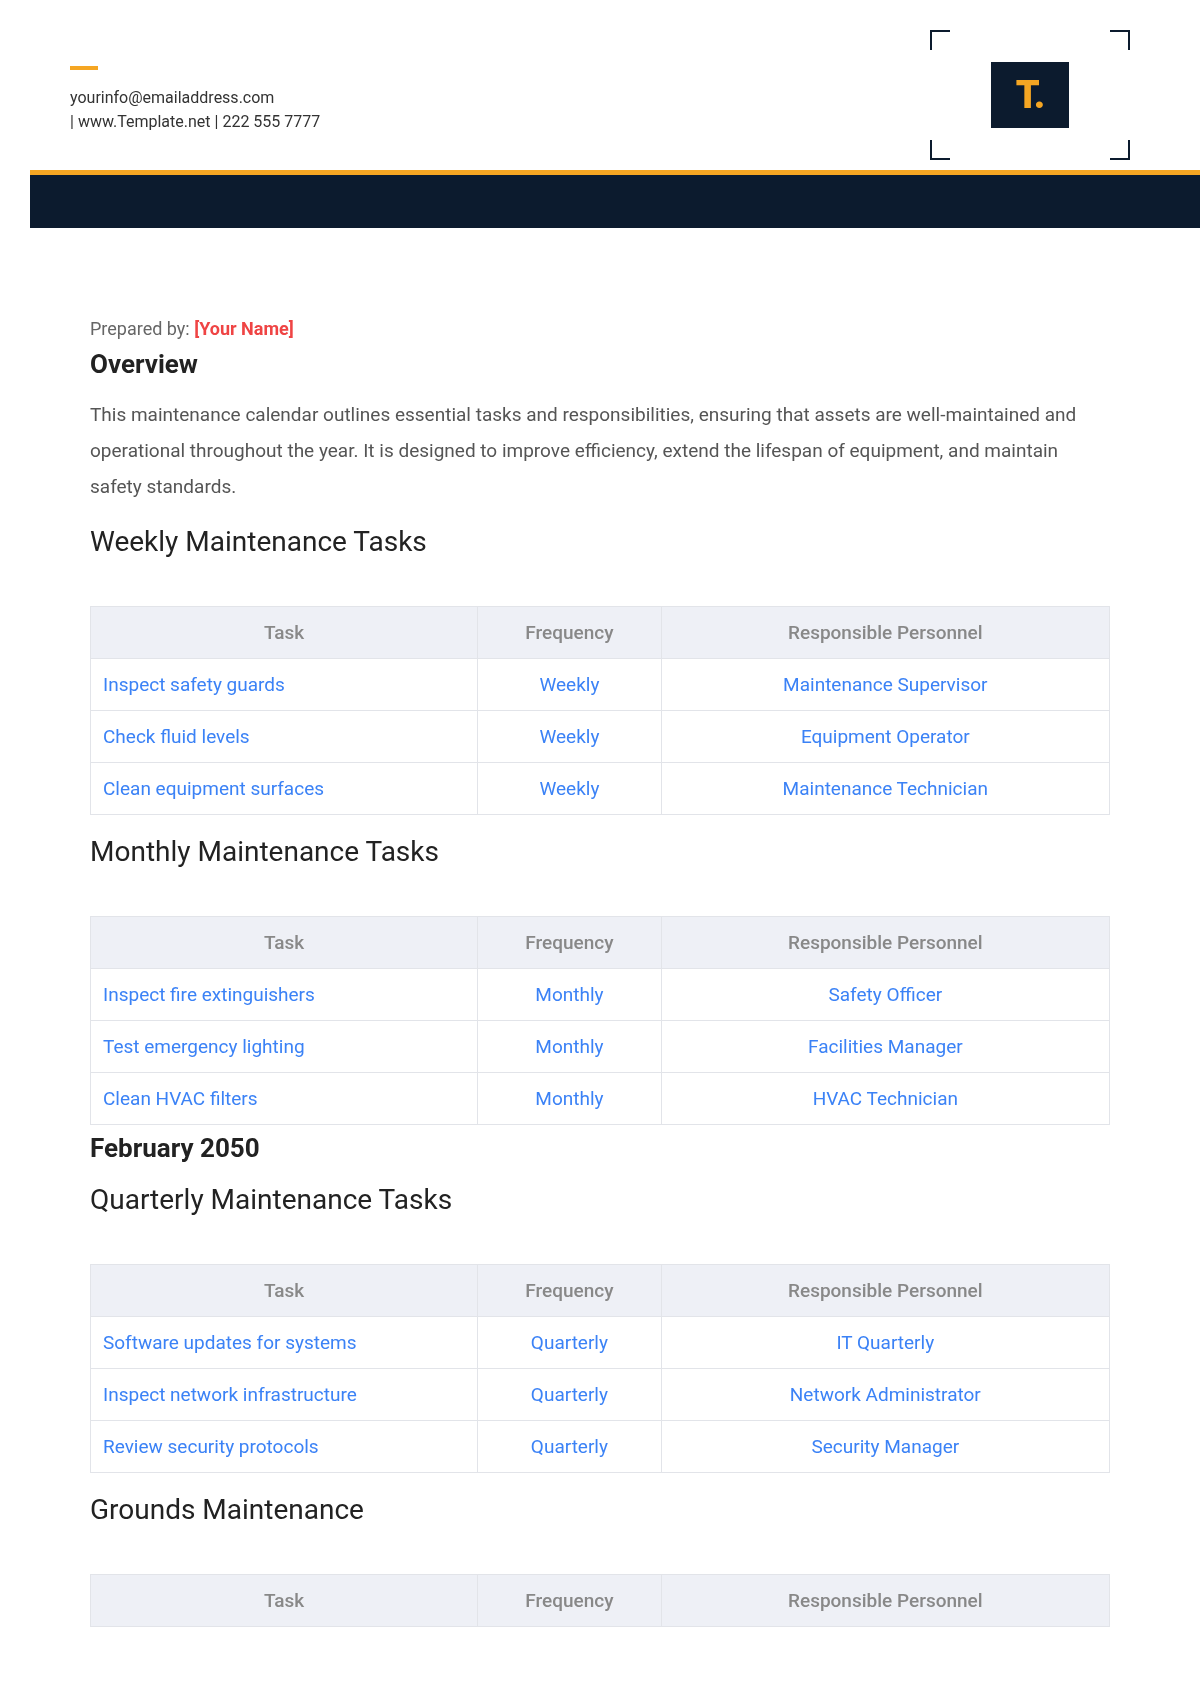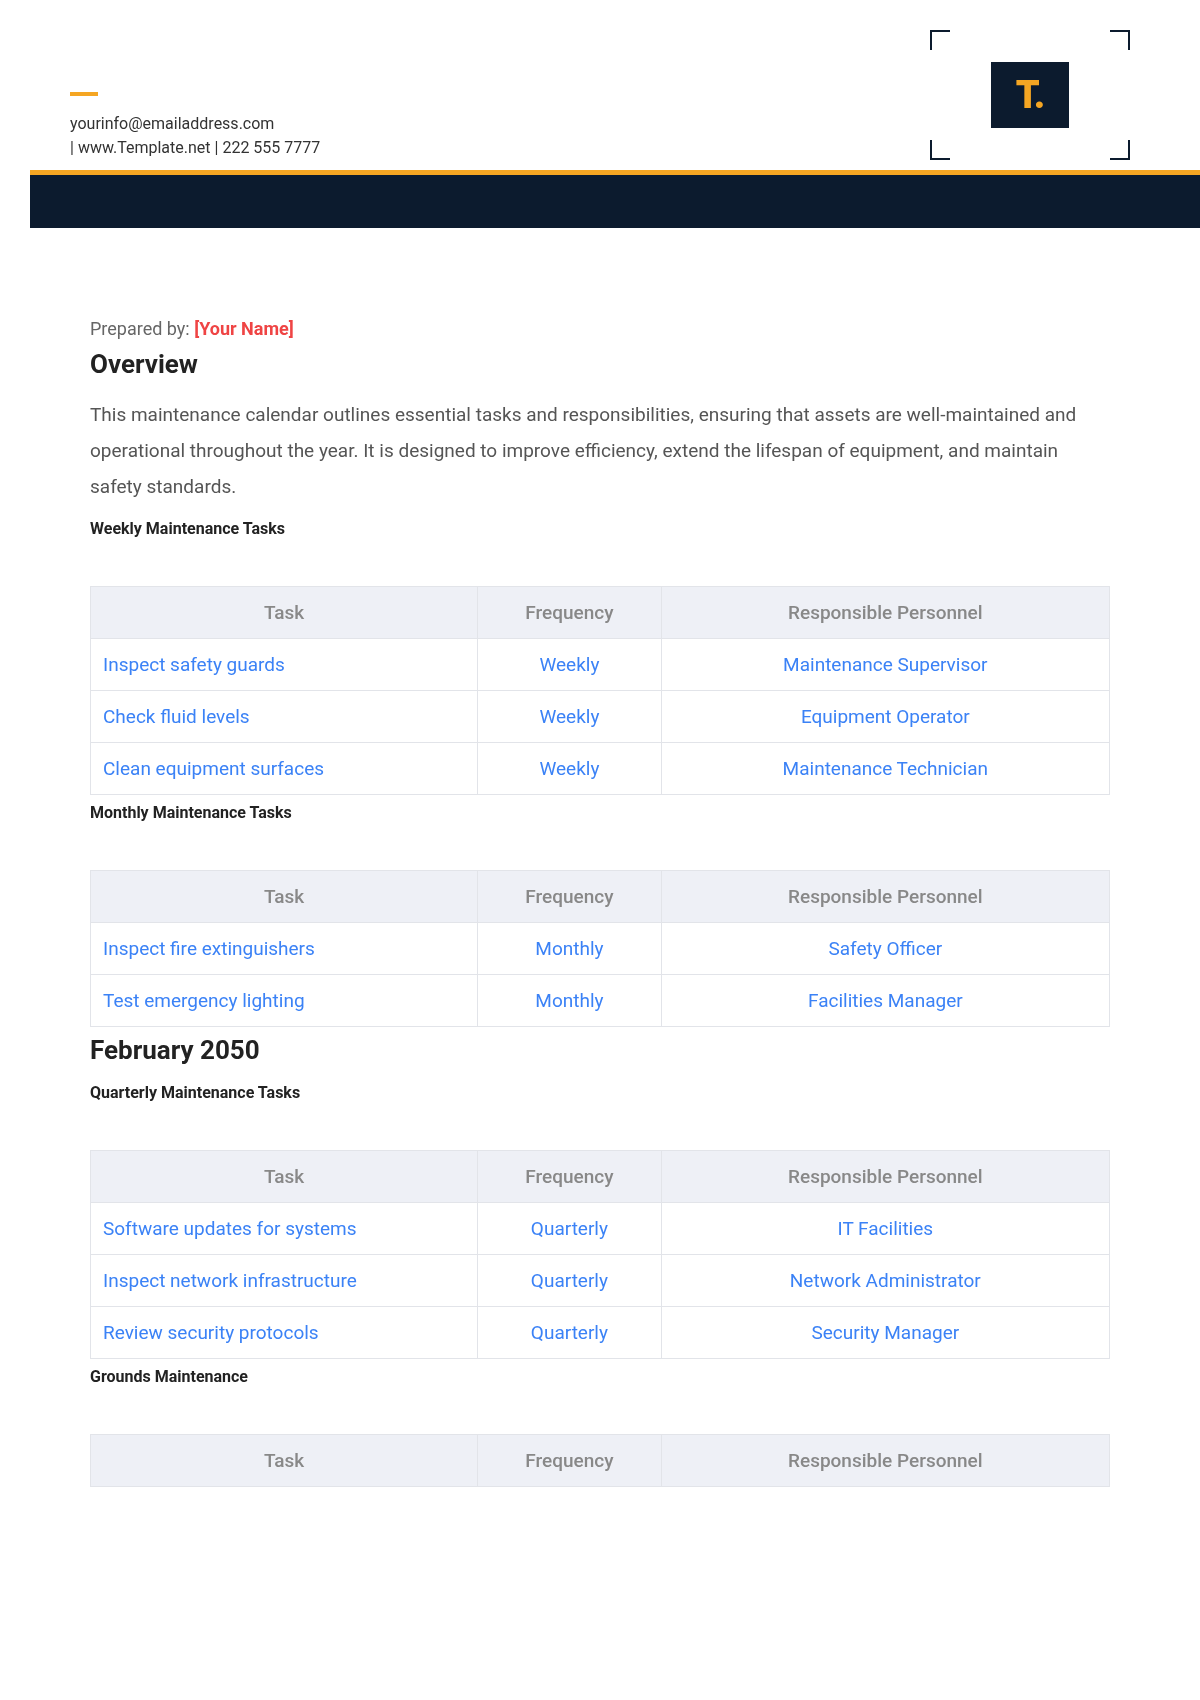--- a/index.html
+++ b/index.html
@@ -6,21 +6,21 @@
   body {
     font-family: -apple-system, BlinkMacSystemFont, "Segoe UI", Roboto, Arial, sans-serif;
     background: #fff;
     width: 1200px;
     color: #222;
   }
   .header {
     padding: 40px 70px 0 70px;
     display: flex;
     justify-content: space-between;
-    align-items: flex-end;
+    align-items: center;
   }
   .header-left { max-width: 300px; }
   .accent-bar {
     width: 28px;
     height: 4px;
     background: #f5a623;
     margin-bottom: 16px;
   }
   .contact-info {
     font-size: 16px;
@@ -88,23 +88,23 @@
     margin-bottom: 18px;
     margin-top: 6px;
   }
   .overview-text {
     font-size: 19px;
     line-height: 1.9;
     color: #555;
     margin-bottom: 14px;
   }
   h3 {
-    font-size: 16px;
-    font-weight: 700;
-    margin-top: 2px;
+    font-size: 28px;
+    font-weight: 400;
+    margin-top: 20px;
     margin-bottom: 18px;
   }
   table {
     width: 100%;
     border-collapse: collapse;
     margin-bottom: 8px;
     margin-top: 48px;
   }
   th, td {
     border: 1px solid #e2e4e9;
@@ -197,37 +197,42 @@
           <tr>
             <td>Inspect fire extinguishers</td>
             <td>Monthly</td>
             <td>Safety Officer</td>
           </tr>
           <tr>
             <td>Test emergency lighting</td>
             <td>Monthly</td>
             <td>Facilities Manager</td>
           </tr>
+          <tr>
+            <td>Clean HVAC filters</td>
+            <td>Monthly</td>
+            <td>HVAC Technician</td>
+          </tr>
         </tbody>
       </table>
       <h2>February 2050</h2>
       <h3>Quarterly Maintenance Tasks</h3>
       <table>
         <thead>
           <tr>
             <th>Task</th>
             <th>Frequency</th>
             <th>Responsible Personnel</th>
           </tr>
         </thead>
         <tbody>
           <tr>
             <td>Software updates for systems</td>
             <td>Quarterly</td>
-            <td>IT Facilities</td>
+            <td>IT Quarterly</td>
           </tr>
           <tr>
             <td>Inspect network infrastructure</td>
             <td>Quarterly</td>
             <td>Network Administrator</td>
           </tr>
           <tr>
             <td>Review security protocols</td>
             <td>Quarterly</td>
             <td>Security Manager</td>

